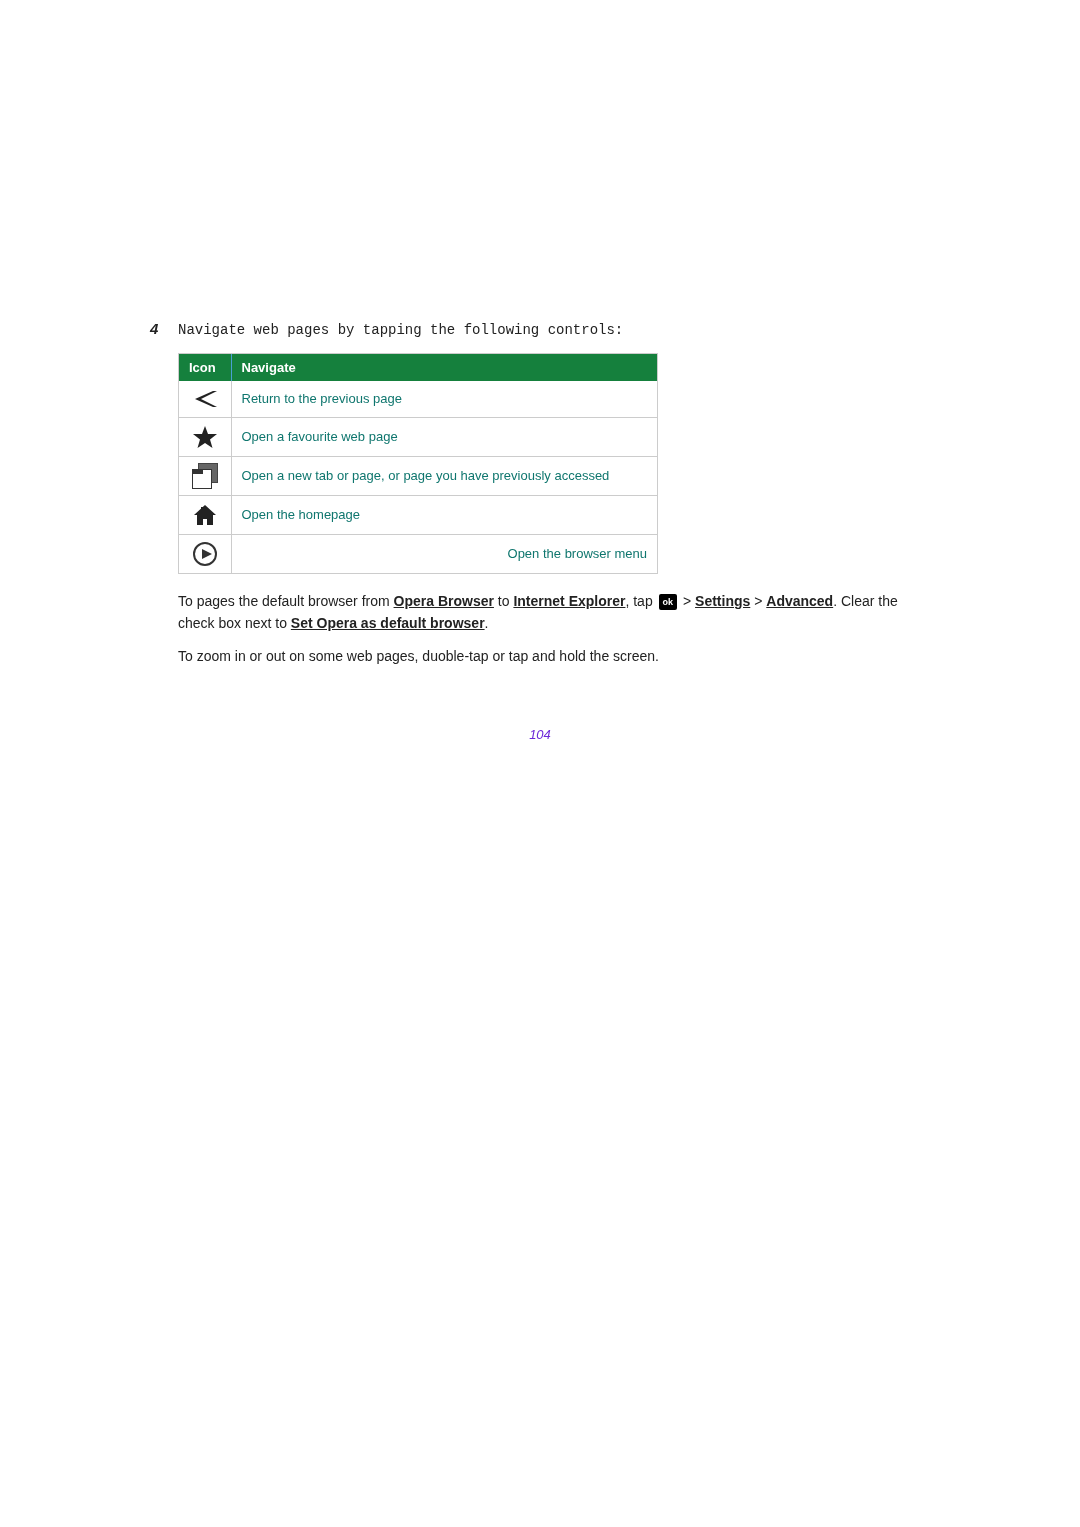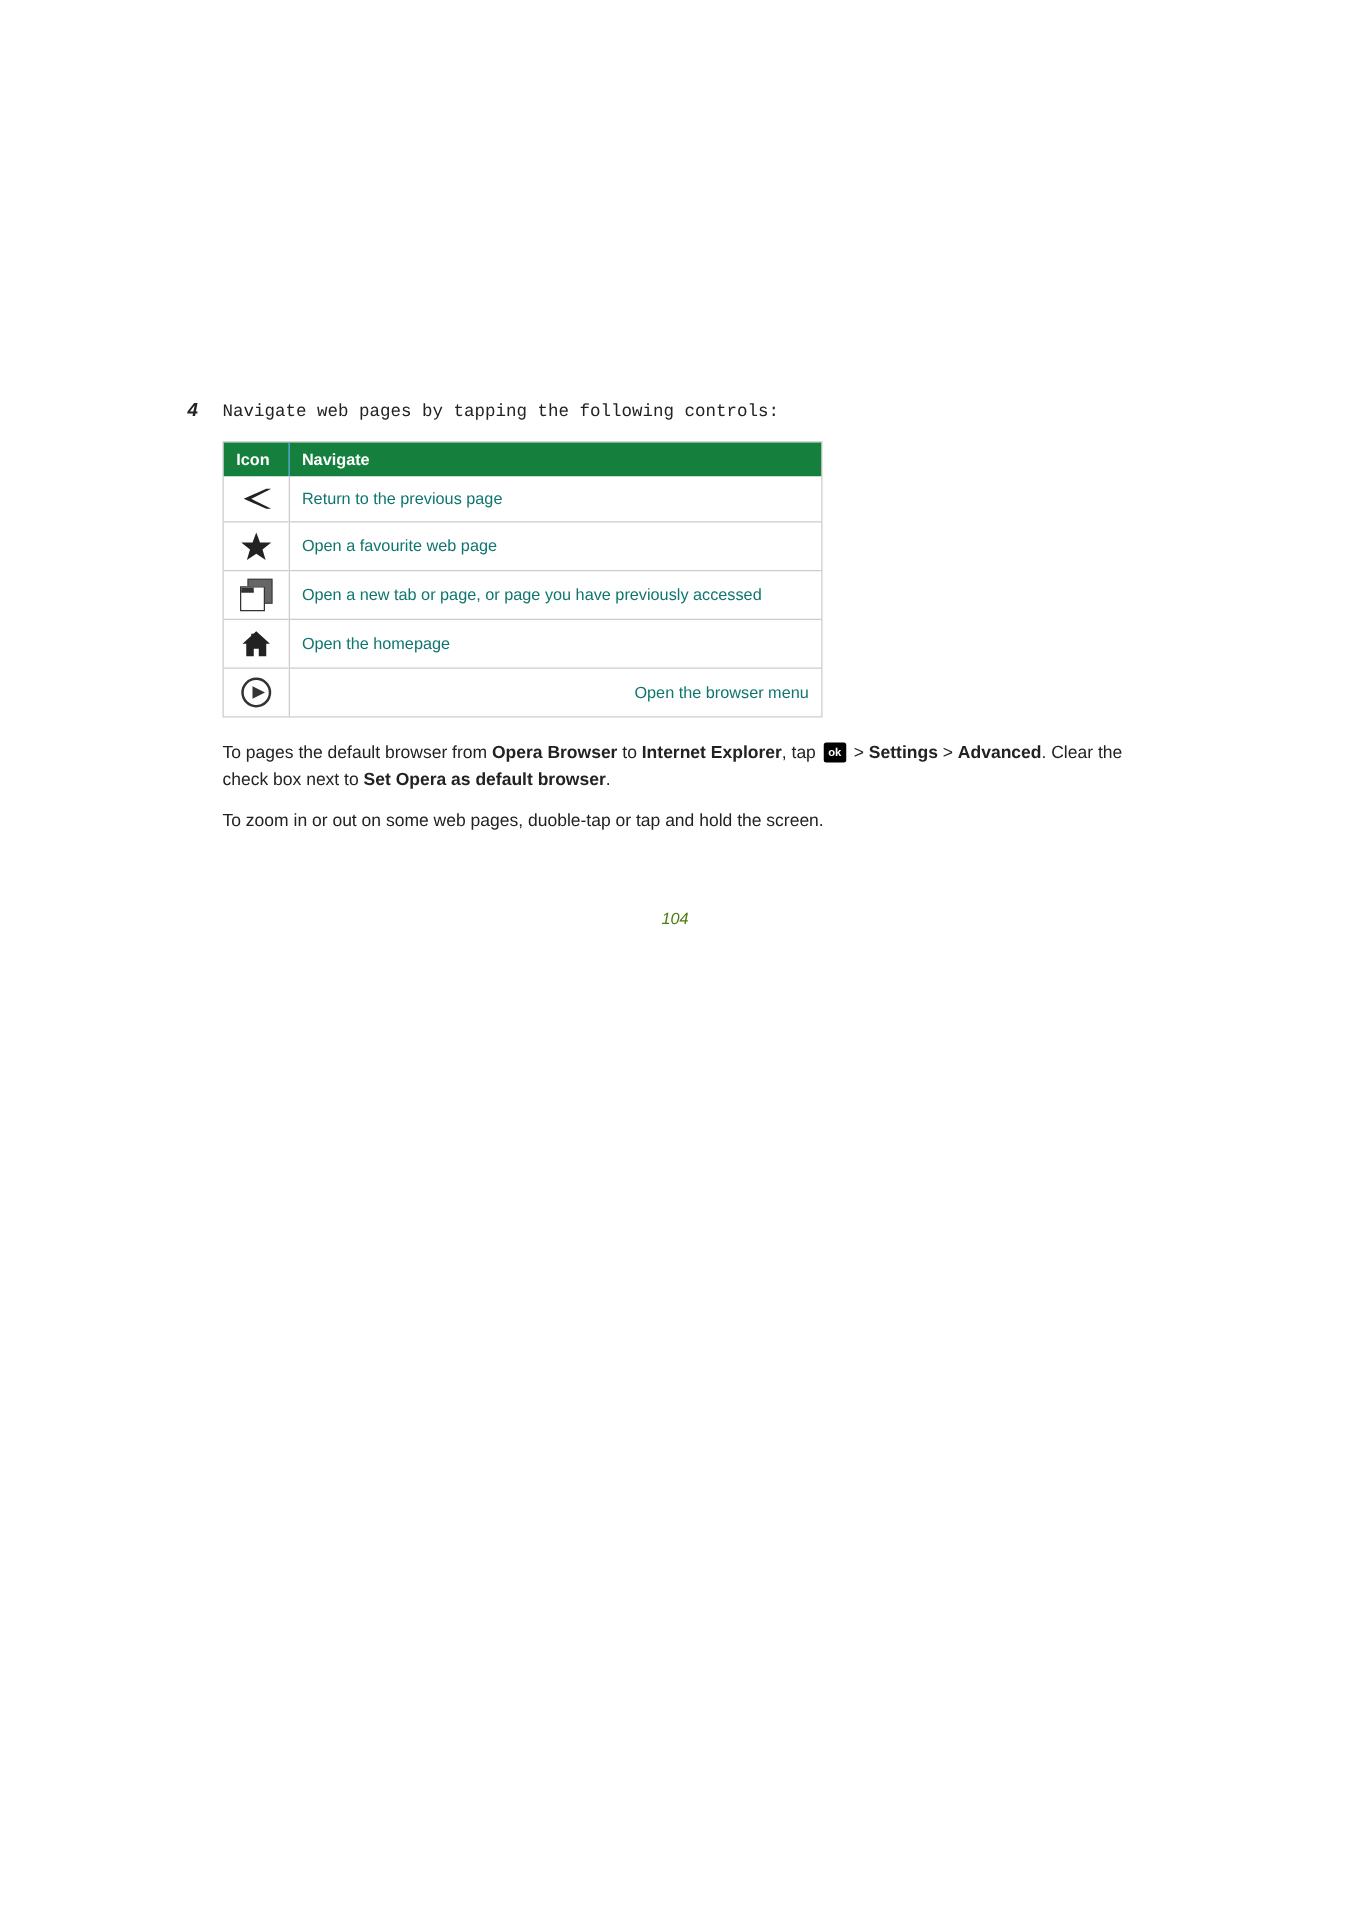--- a/index.html
+++ b/index.html
@@ -123,20 +123,21 @@
     .body-text {
       margin-left: 28px;
       font-size: 14px;
       color: #222;
       line-height: 1.6;
       margin-bottom: 10px;
     }
 
     .body-text b {
       font-weight: bold;
+      text-decoration: underline;
     }
 
     .inline-icon {
       display: inline-block;
       background: #555;
       color: #fff;
       font-size: 9px;
       padding: 1px 3px;
       border-radius: 2px;
       font-weight: bold;
@@ -153,21 +154,21 @@
       border-radius: 2px;
       font-weight: bold;
       vertical-align: middle;
       margin: 0 2px;
     }
 
     .page-number {
       text-align: center;
       font-size: 13px;
       font-style: italic;
-      color: #4d7c0f;
+      color: #6d28d9;
       margin-top: 60px;
     }
   </style>
 </head>
 <body>
 
 <div class="page">
 
   <div class="step-header">
     <span class="step-number">4</span>

